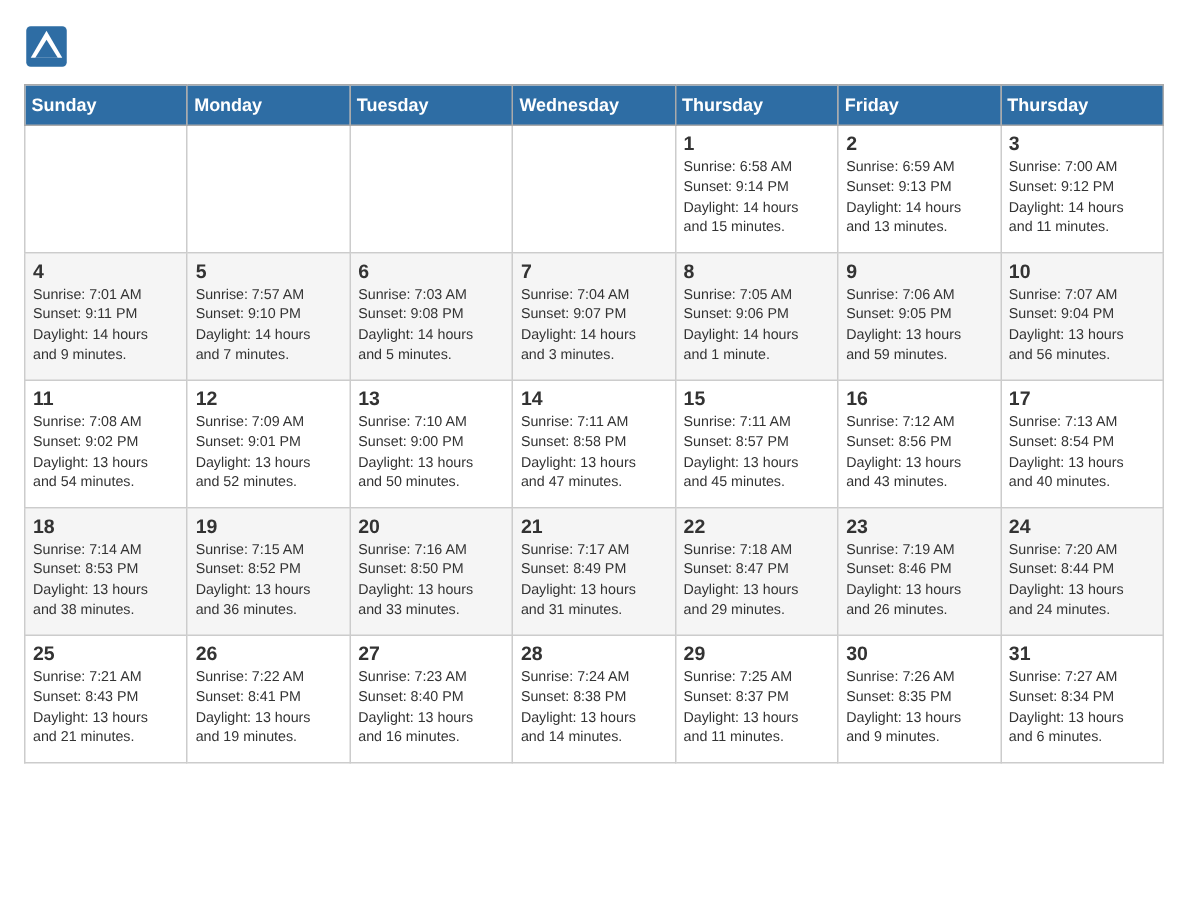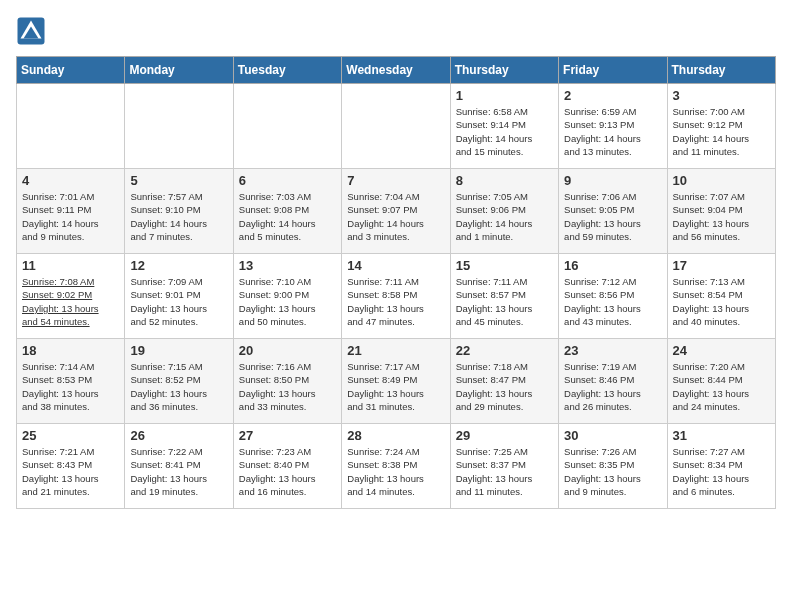--- a/index.html
+++ b/index.html
@@ -194,21 +194,21 @@
           <span class="day-num">10</span>
           <div class="cell-text" style="white-space: pre-line;">Sunrise: 7:07 AM
 Sunset: 9:04 PM
 Daylight: 13 hours
 and 56 minutes.</div>
         </td>
       </tr>
       <tr>
         <td>
           <span class="day-num">11</span>
-          <div class="cell-text" style="white-space: pre-line; text-decoration: underline;">Sunrise: 7:08 AM
+          <div class="cell-text" style="white-space: pre-line;">Sunrise: 7:08 AM
 Sunset: 9:02 PM
 Daylight: 13 hours
 and 54 minutes.</div>
         </td>
         <td>
           <span class="day-num">12</span>
           <div class="cell-text" style="white-space: pre-line;">Sunrise: 7:09 AM
 Sunset: 9:01 PM
 Daylight: 13 hours
 and 52 minutes.</div>

